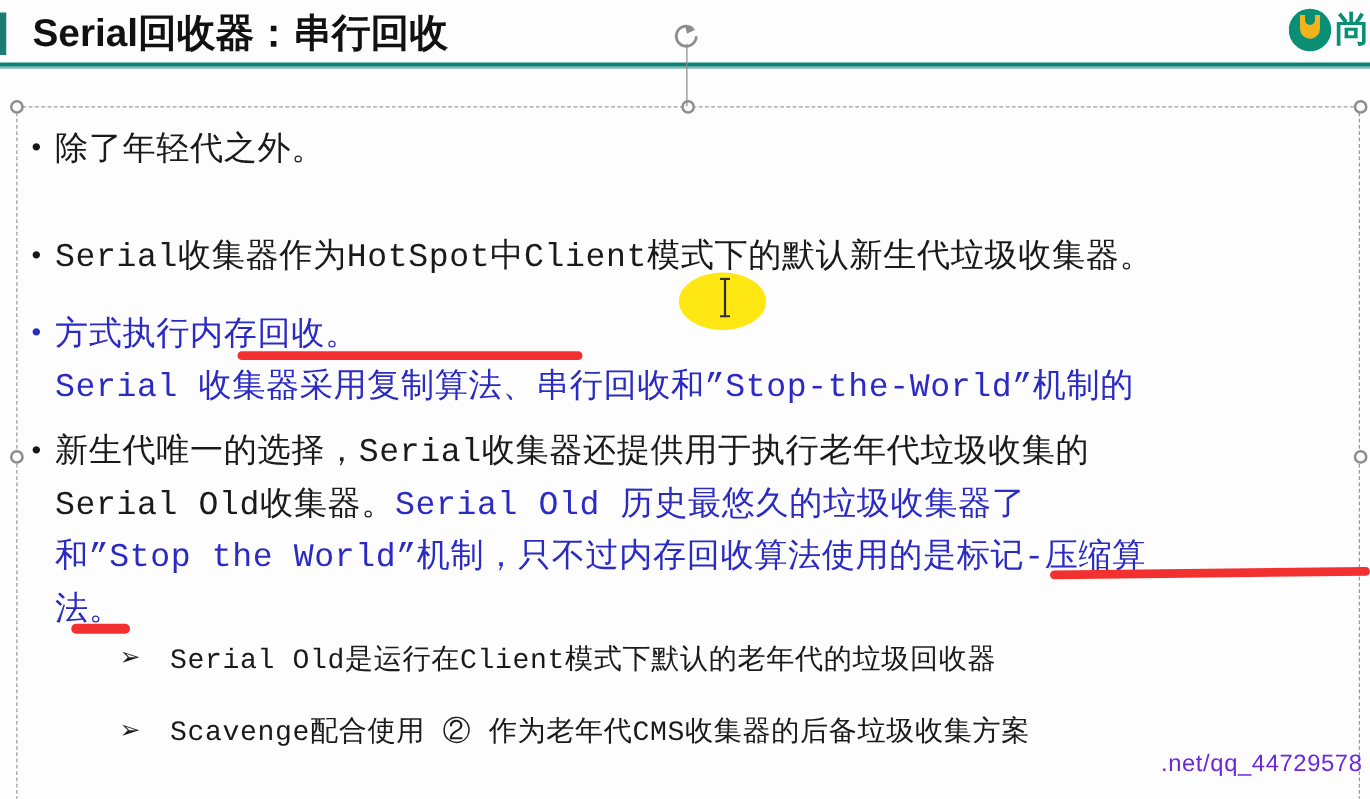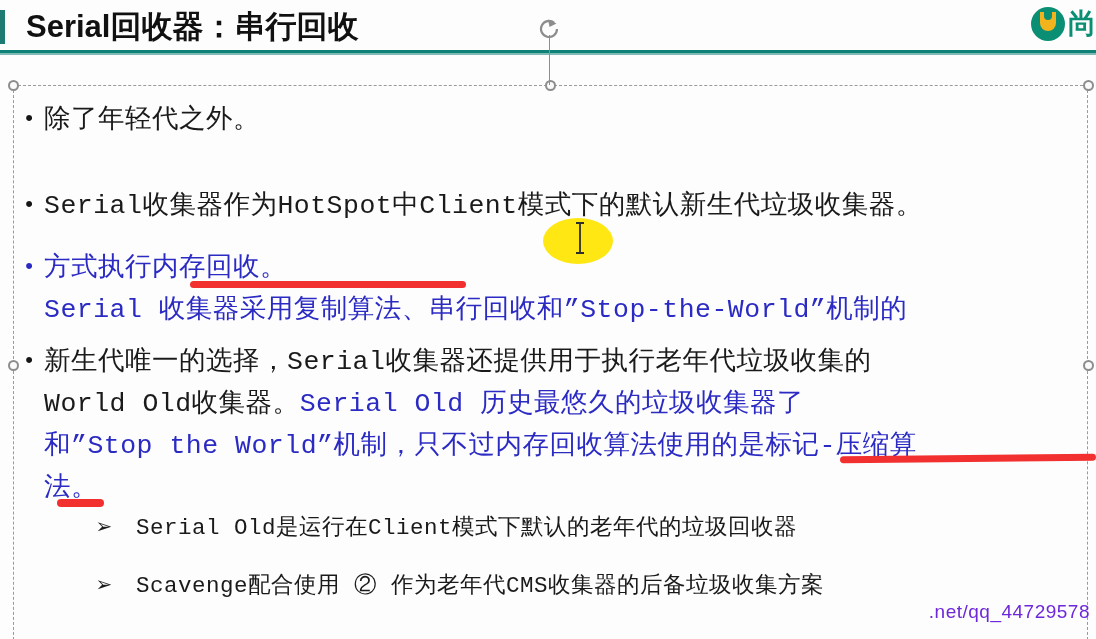--- a/index.html
+++ b/index.html
@@ -285,21 +285,21 @@
       <div><span class="mono">方式执行内存回收。</span></div>
       <div><span class="mono">Serial 收集器采用复制算法、串行回收和”Stop-the-World”机制的</span></div>
     </div>
   </div>
 
   <div id="b4" class="bullet-row">
     <div class="bullet-dot">•</div>
     <div class="bullet-text">
       <div><span class="mono">新生代唯一的选择，Serial收集器还提供用于执行老年代垃圾收集的</span></div>
       <div>
-        <span class="mono">World Old收集器。</span><span class="mono blue">Serial Old 历史最悠久的垃圾收集器了</span>
+        <span class="mono">Serial Old收集器。</span><span class="mono blue">Serial Old 历史最悠久的垃圾收集器了</span>
       </div>
       <div><span class="mono blue">和”Stop the World”机制，只不过内存回收算法使用的是标记-压缩算</span></div>
       <div><span class="mono blue">法。</span></div>
     </div>
   </div>
 
   <div id="s1" class="subbullet-row">
     <div class="subbullet-mark">➢</div>
     <div class="subbullet-text">
       <div><span class="mono">Serial Old是运行在Client模式下默认的老年代的垃圾回收器</span></div>

